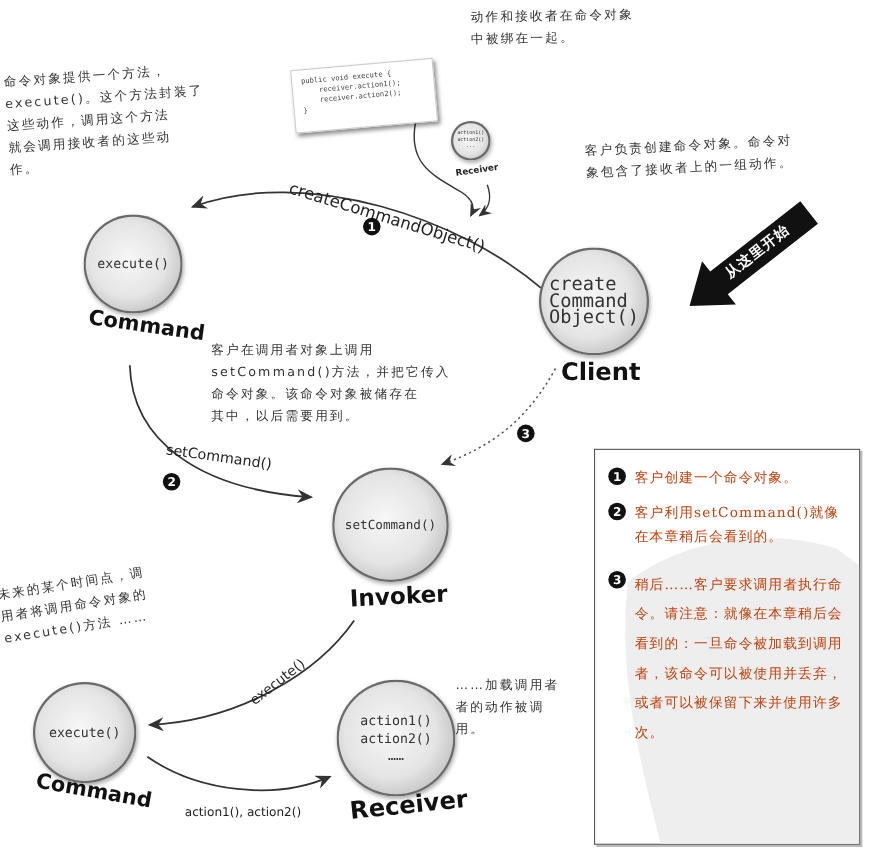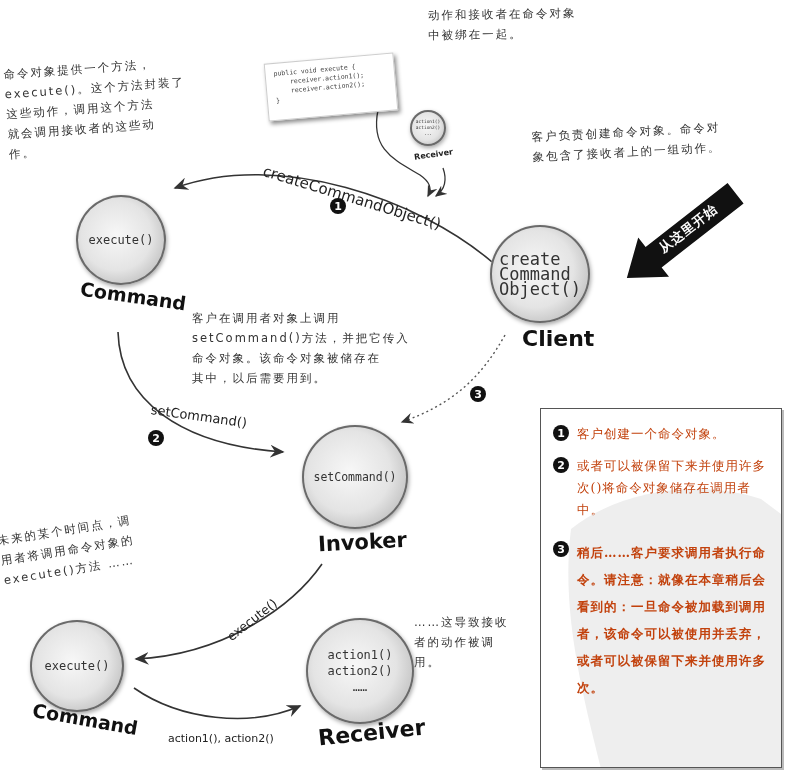--- a/index.html
+++ b/index.html
@@ -63,21 +63,21 @@
 作。</div>
 <div class="abs note" style="left:532px;top:122px;transform:rotate(-3deg);">客户负责创建命令对象。命令对
 象包含了接收者上的一组动作。</div>
 <div class="abs note" style="left:192px;top:308px;">客户在调用者对象上调用
 setCommand()方法，并把它传入
 命令对象。该命令对象被储存在
 其中，以后需要用到。</div>
 <div class="abs note" style="left:0px;top:520px;transform:rotate(-9deg);">未来的某个时间点，调
 用者将调用命令对象的
 execute()方法 ……</div>
-<div class="abs note" style="left:414px;top:612px;">……这导致接收
+<div class="abs note" style="left:414px;top:612px;">……加载调用者
 者的动作被调
 用。</div>
 
 <div class="codecard" style="left:266px;top:58px;width:112px;height:44px;">public void execute {
     receiver.action1();
     receiver.action2();
 }</div>
 
 <div class="ball" style="left:410px;top:110px;width:36px;height:36px;">
   <span class="mono" style="font-size:4.5px;line-height:6px;">action1()
@@ -96,21 +96,21 @@
 <div class="ball" style="left:76px;top:195px;width:90px;height:90px;">
   <span class="mono" style="font-size:12px;">execute()</span>
 </div>
 <div class="cap" style="left:80px;top:285px;font-size:19px;transform:rotate(8deg);">Command</div>
 
 <div class="ball" style="left:490px;top:225px;width:100px;height:98px;">
   <span class="mono" style="text-align:left;font-size:17px;">create
 Command
 Object()</span>
 </div>
-<div class="cap" style="left:522px;top:326px;font-size:22px;">Client</div>
+<div class="cap" style="left:510px;top:326px;font-size:22px;">Client</div>
 
 <div class="ball" style="left:302px;top:425px;width:106px;height:104px;">
   <span class="mono" style="font-size:11.5px;">setCommand()</span>
 </div>
 <div class="cap" style="left:318px;top:530px;font-size:21px;transform:rotate(-3deg);">Invoker</div>
 
 <div class="ball" style="left:30px;top:620px;width:94px;height:92px;">
   <span class="mono" style="font-size:12px;">execute()</span>
 </div>
 <div class="cap" style="left:32px;top:708px;font-size:19px;transform:rotate(10deg);">Command</div>
@@ -135,20 +135,20 @@
   <svg style="position:absolute;left:20px;top:60px;" width="260" height="300">
     <path d="M10,60 C60,20 140,10 200,30 L240,60 L240,300 L40,300 C20,220 0,140 10,60 Z" fill="#eeeeee"></path>
   </svg>
   <div style="position:relative;">
     <div class="box-item" style="margin-top:14px;">
       <span class="num">1</span>
       <span class="t">客户创建一个命令对象。</span>
     </div>
     <div class="box-item">
       <span class="num">2</span>
-      <span class="t">或者可以被保留下来并使用许多次()将命令对象储存在调用者中。</span>
+      <span class="t">客户利用setCommand()就像在本章稍后会看到的。</span>
     </div>
     <div class="box-item" style="margin-top:18px;">
       <span class="num">3</span>
-      <span class="t" style="line-height:27px;font-weight:bold;">稍后……客户要求调用者执行命令。请注意：就像在本章稍后会看到的：一旦命令被加载到调用者，该命令可以被使用并丢弃，或者可以被保留下来并使用许多次。</span>
+      <span class="t" style="line-height:27px;">稍后……客户要求调用者执行命令。请注意：就像在本章稍后会看到的：一旦命令被加载到调用者，该命令可以被使用并丢弃，或者可以被保留下来并使用许多次。</span>
     </div>
   </div>
 </div>
 
 </body></html>

